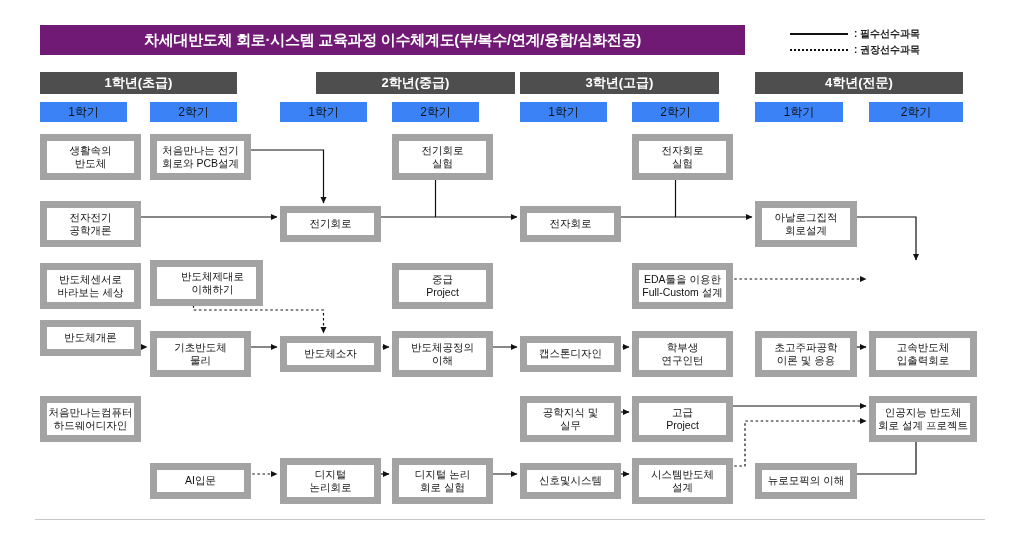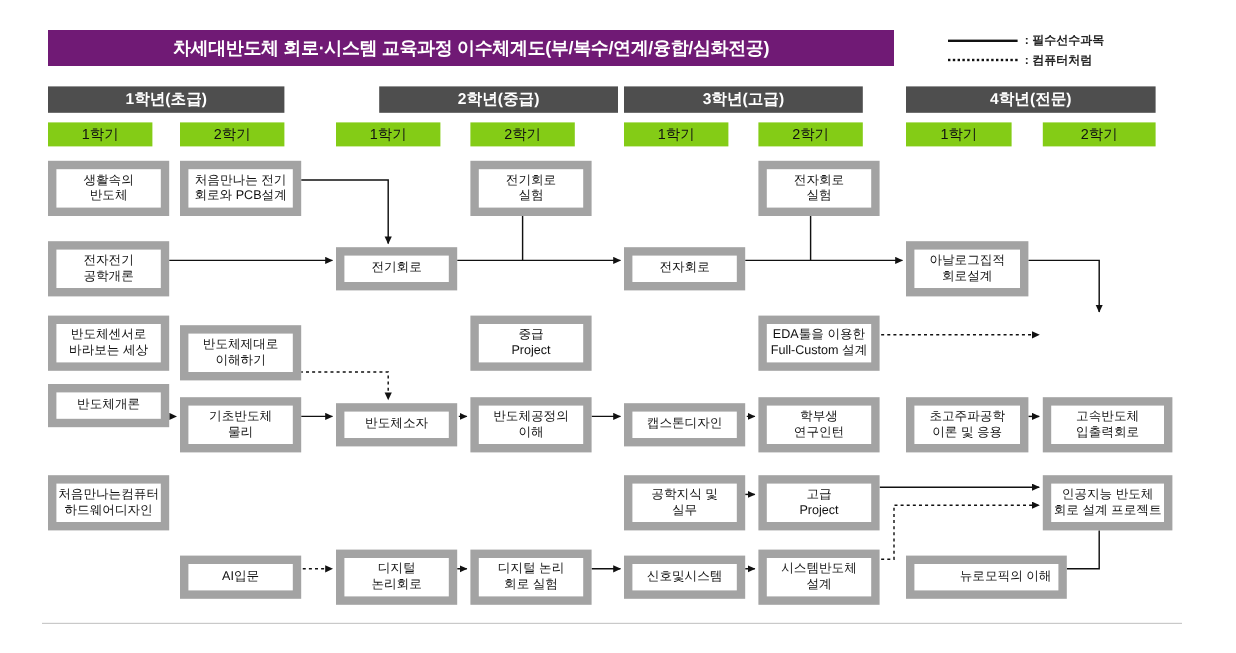--- a/index.html
+++ b/index.html
@@ -6,21 +6,21 @@
   .canvas{position:relative;width:1030px;height:544px;background:#fff;
           font-family:"Liberation Sans","DejaVu Sans",sans-serif;overflow:hidden;color:#111;}
   .title{position:absolute;left:40px;top:25px;width:705px;height:30px;background:#701a75;color:#fff;
          font-weight:bold;font-size:15px;display:flex;align-items:center;justify-content:center;letter-spacing:-0.3px;}
   .legend{position:absolute;left:790px;top:26px;font-size:10px;color:#222;}
   .legend-row{display:flex;align-items:center;height:16px;gap:6px;font-weight:bold;}
   .lsample{display:inline-block;width:58px;height:0;border-top:2px solid #111;}
   .lsample.dotted{border-top:2px dotted #111;}
   .year{position:absolute;top:72px;height:22px;background:#4e4e4e;color:#fff;font-size:13px;font-weight:bold;
         display:flex;align-items:center;justify-content:center;}
-  .sem{position:absolute;top:102px;height:20px;background:#84cc16;color:#111;font-size:12px;
+  .sem{position:absolute;top:102px;height:20px;background:#3b82f6;color:#111;font-size:12px;
        display:flex;align-items:center;justify-content:center;}
   .course{position:absolute;background:#fff;border:7px solid #a3a3a3;font-size:10.5px;line-height:1.28;
           display:flex;align-items:center;justify-content:center;text-align:center;white-space:pre-line;color:#111;}
   .course.two{height:32px;}
   .course.one{height:22px;}
   .baseline{position:absolute;left:35px;top:519px;width:950px;height:0;border-top:1px solid #c9c9c9;}
   svg.wires{position:absolute;left:0;top:0;pointer-events:none;}
   .wire{fill:none;stroke:#111;stroke-width:1.2;marker-end:url(#ah);}
   .wire.rec{stroke-dasharray:2.5 2.6;}
 </style>
@@ -31,21 +31,21 @@
 
   <div class="title">차세대반도체 회로·시스템 교육과정 이수체계도(부/복수/연계/융합/심화전공)</div>
 
   <div class="legend">
     <div class="legend-row">
       <span class="lsample"></span>
       <span>: 필수선수과목</span>
     </div>
     <div class="legend-row">
       <span class="lsample dotted"></span>
-      <span>: 컴퓨터처럼</span>
+      <span>: 권장선수과목</span>
     </div>
   </div>
 
   <div class="year" style="left:40px;width:197px;">1학년(초급)</div>
   <div class="year" style="left:280px;width:199px;margin-left:36px;">2학년(중급)</div>
   <div class="year" style="left:520px;width:199px;">3학년(고급)</div>
   <div class="year" style="left:755px;width:208px;">4학년(전문)</div>
 
   <div class="sem" style="left:40px;width:87px;">1학기</div>
   <div class="sem" style="left:150px;width:87px;">2학기</div>
@@ -100,21 +100,21 @@
 
   <div class="course two" style="left:40px;top:201px;width:87px;">전자전기
 공학개론</div>
   <div class="course one" style="left:280px;top:206px;width:87px;">전기회로</div>
   <div class="course one" style="left:520px;top:206px;width:87px;">전자회로</div>
   <div class="course two" style="left:755px;top:201px;width:88px;">아날로그집적
 회로설계</div>
 
   <div class="course two" style="left:40px;top:263px;width:87px;">반도체센서로
 바라보는 세상</div>
-  <div class="course two" style="left:150px;top:271px;width:87px;">반도체제대로
+  <div class="course two" style="left:150px;top:260px;width:87px;padding-left:12px;">반도체제대로
 이해하기</div>
   <div class="course two" style="left:392px;top:263px;width:87px;">중급
 Project</div>
   <div class="course two" style="left:632px;top:263px;width:87px;">EDA툴을 이용한
 Full-Custom 설계</div>
 
   <div class="course one" style="left:40px;top:320px;width:87px;">반도체개론</div>
   <div class="course two" style="left:150px;top:331px;width:87px;">기초반도체
 물리</div>
   <div class="course one" style="left:280px;top:336px;width:87px;">반도체소자</div>
@@ -138,16 +138,16 @@
 회로 설계 프로젝트</div>
 
   <div class="course one" style="left:150px;top:463px;width:87px;">AI입문</div>
   <div class="course two" style="left:280px;top:458px;width:87px;">디지털
 논리회로</div>
   <div class="course two" style="left:392px;top:458px;width:87px;">디지털 논리
 회로 실험</div>
   <div class="course one" style="left:520px;top:463px;width:87px;">신호및시스템</div>
   <div class="course two" style="left:632px;top:458px;width:87px;">시스템반도체
 설계</div>
-  <div class="course one" style="left:755px;top:463px;width:88px;padding-left:32px;">뉴로모픽의 이해</div>
+  <div class="course one" style="left:755px;top:463px;width:88px;">뉴로모픽의 이해</div>
 
   <div class="baseline"></div>
 </div>
 
 </body></html>

